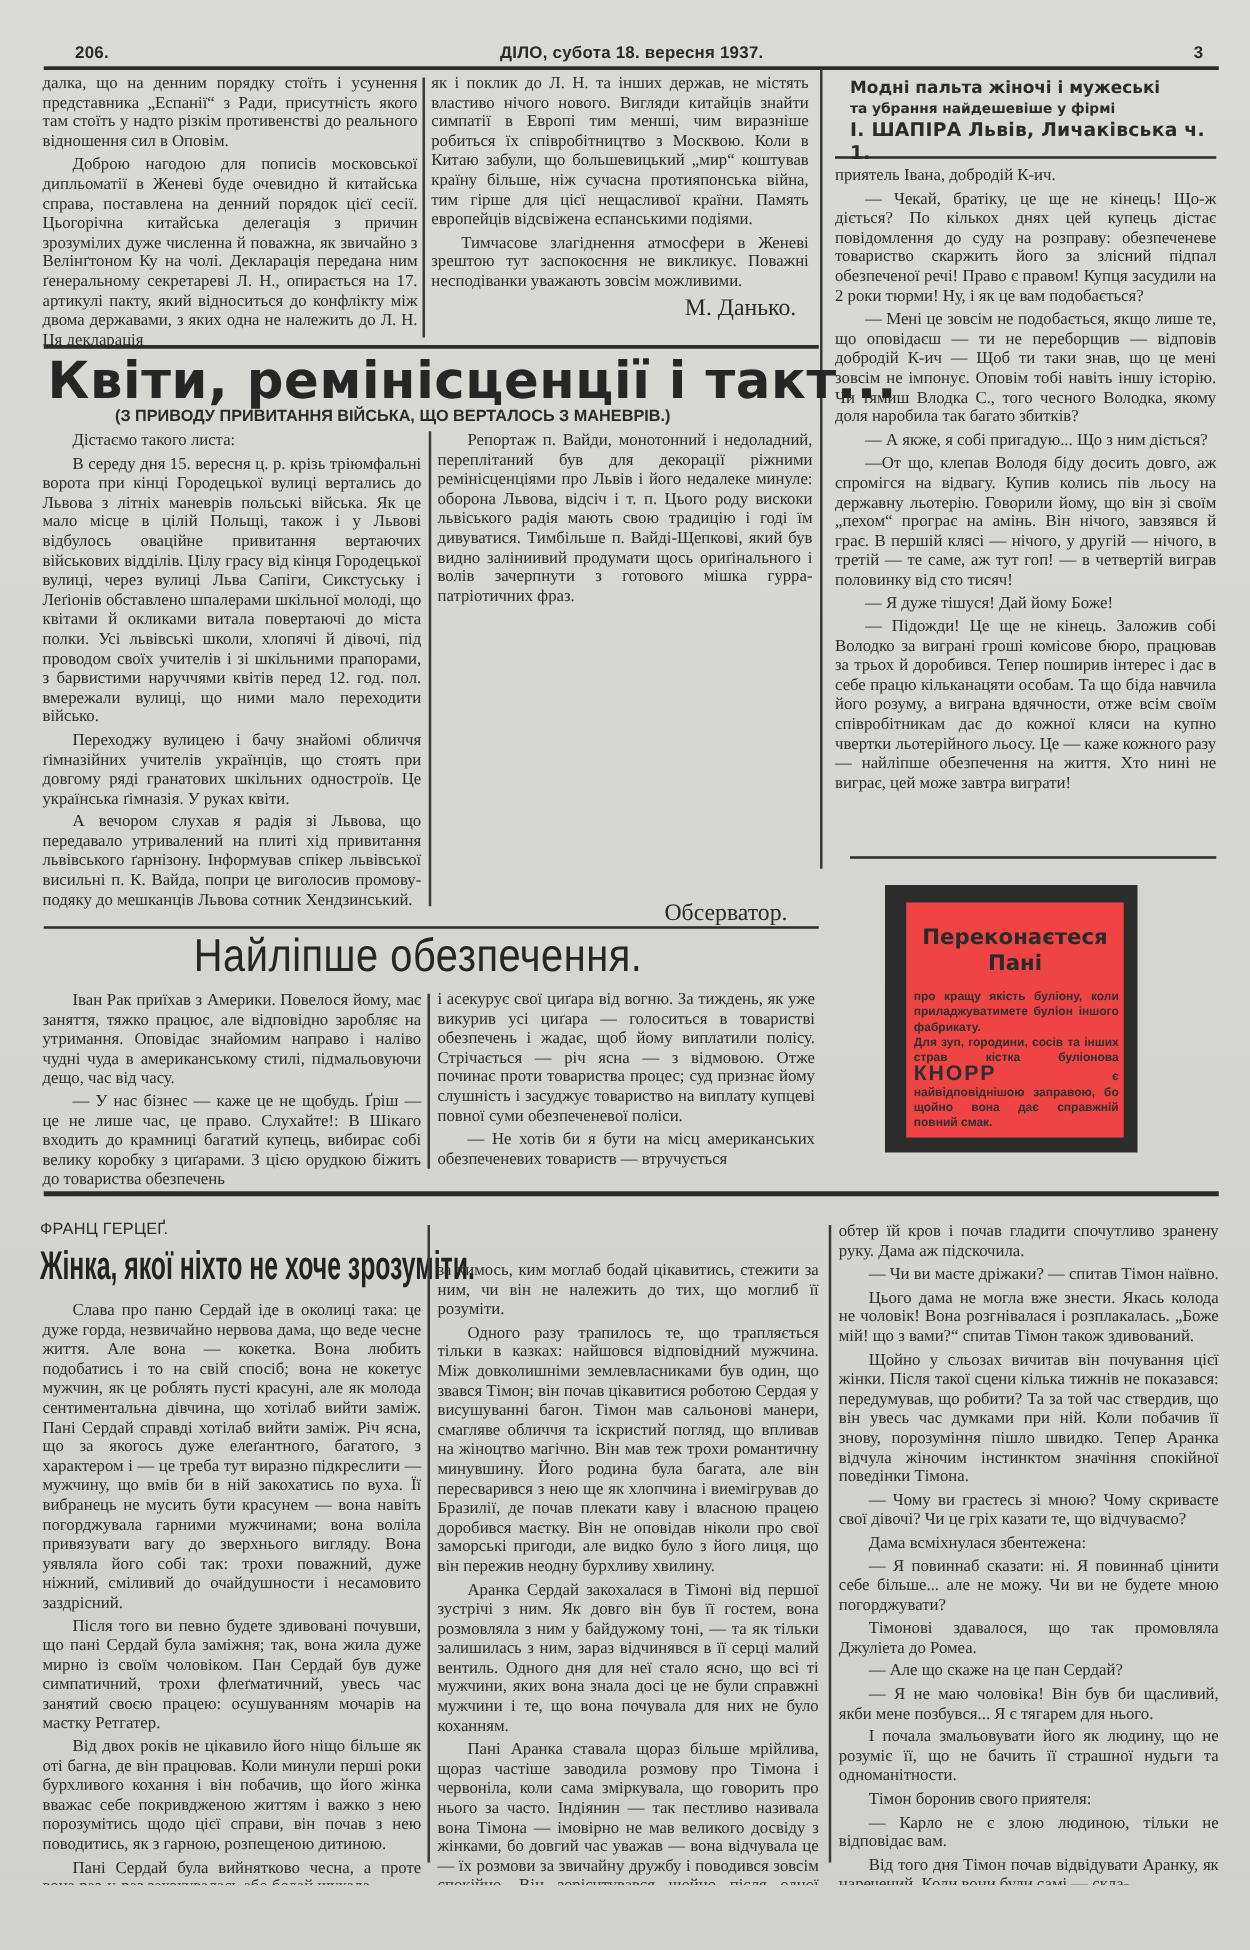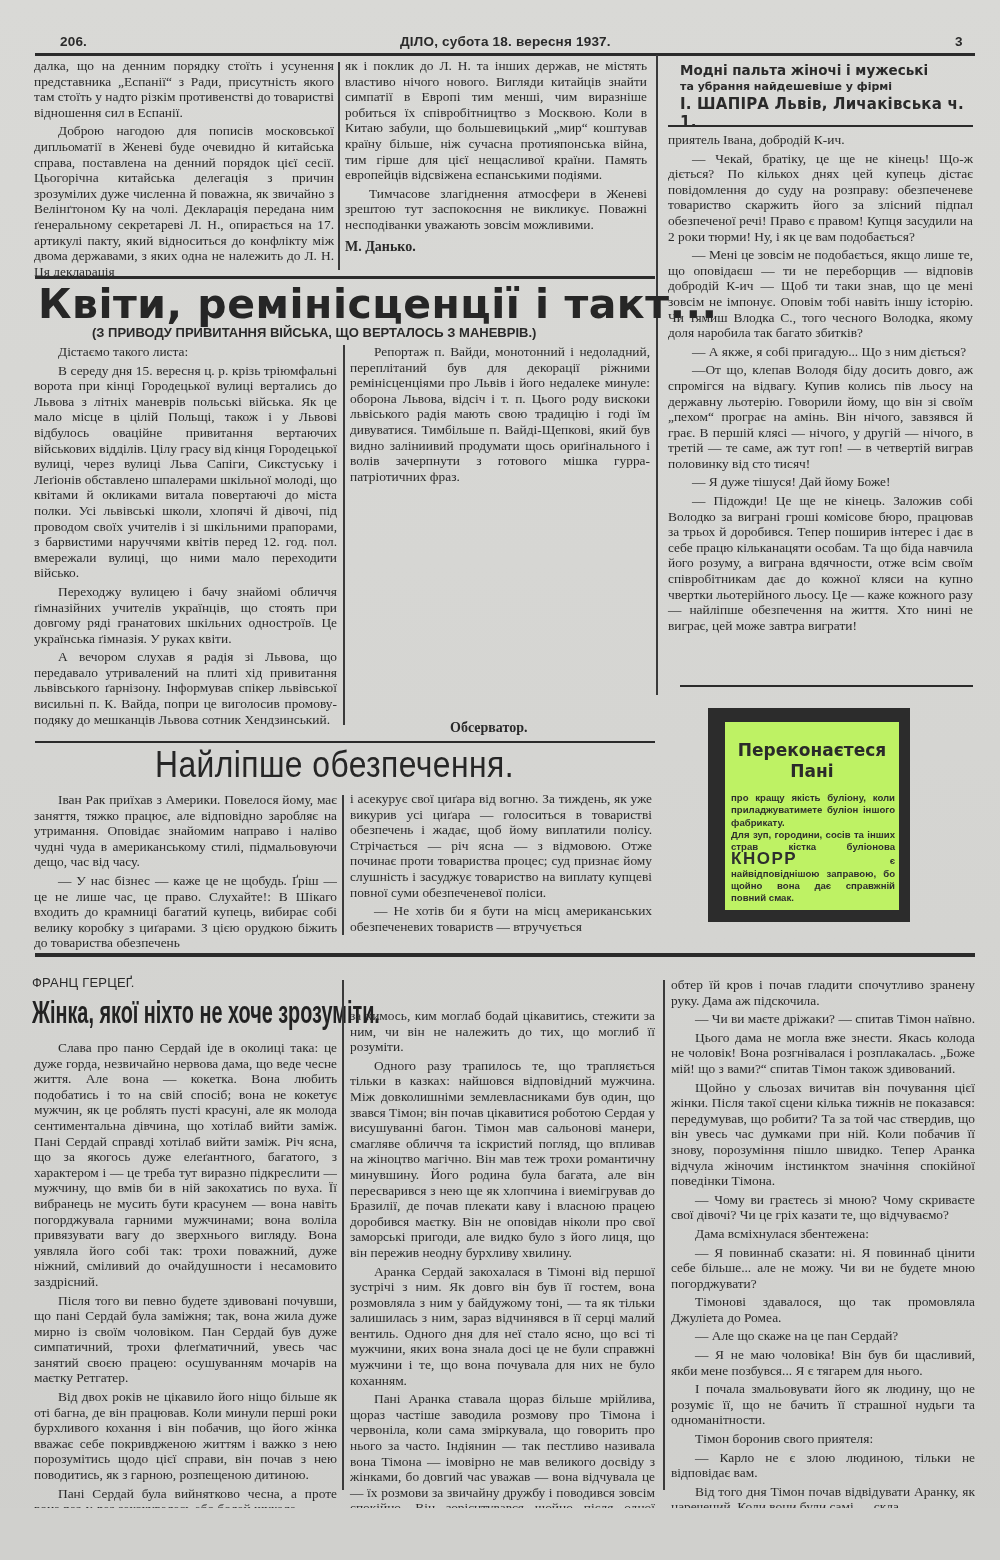--- a/index.html
+++ b/index.html
@@ -13,54 +13,54 @@
   .page { position: absolute; left: 0; top: 0; width: 1000px; height: 1560px;
     background: linear-gradient(180deg, #d9d9d6 0%, #d4d4d1 60%, #cfcfcc 100%); }
   .abs { position: absolute; }
   .rule { position: absolute; background: #2b2b2b; }
   .vrule { position: absolute; width: 2px; background: #3a3a3a; }
   .masthead { position: absolute; top: 34px; font-size: 13.5px; font-weight: bold;
     font-family: "Liberation Sans Narrow", "Liberation Sans", sans-serif; letter-spacing: 0.2px; }
   .col { position: absolute; font-size: 13.4px; line-height: 15.6px; text-align: justify; }
   .col p { margin: 0 0 3px 0; text-indent: 24px; }
   .col p.noindent { text-indent: 0; }
-  .sig { text-align: left; font-weight: bold; font-size: 14px; }
+  .sig { text-align: right; font-weight: normal; font-size: 19px; }
   .headline-bold { position: absolute; font-family: "DejaVu Sans", sans-serif; font-weight: bold;
     font-size: 41px; letter-spacing: 0.5px; color: #262626; white-space: nowrap; }
   .subhead { position: absolute; font-family: "Liberation Sans", sans-serif; font-weight: bold;
     font-size: 13px; white-space: nowrap; }
   .headline-thin { position: absolute; font-family: "Liberation Sans", sans-serif;
     font-size: 37px; letter-spacing: 0.5px; color: #262626; white-space: nowrap; transform: scaleX(0.86); transform-origin: left top; }
   .headline-condensed { position: absolute; font-family: "Liberation Sans", sans-serif; font-weight: bold;
     font-size: 32px; white-space: nowrap; transform: scaleX(0.62); transform-origin: left top; color: #222; }
   .ad-top { position: absolute; left: 680px; top: 62px; width: 290px; text-align: left; font-family: "DejaVu Sans", sans-serif; font-weight: bold; color: #2a2a2a; }
   .ad-top .l1 { font-size: 13.5px; }
   .ad-top .l2 { font-size: 11px; margin-top: 2px; }
   .ad-top .l3 { font-size: 15px; margin-top: 2px; letter-spacing: 0.2px; }
   .knorr { position: absolute; left: 708px; top: 708px; width: 202px; height: 214px;
     background: #2c2c2c; padding: 0; }
-  .knorr-inner { position: absolute; left: 17px; top: 14px; right: 11px; bottom: 12px; background: #bef264;
+  .knorr-inner { position: absolute; left: 17px; top: 14px; right: 11px; bottom: 12px; background: #ef4444;
     text-align: center; }
   .knorr-title { font-family: "DejaVu Sans", sans-serif; font-size: 17px; font-weight: bold; line-height: 21px; margin-top: 18px; color: #2a2a2a; }
   .knorr-body { font-family: "Liberation Sans", sans-serif; font-weight: bold; font-size: 9.6px; line-height: 12.3px; text-align: justify; padding: 10px 4px 0 6px; color: #2e2e2e; }
   .knorr-body span.brand { letter-spacing: 1.5px; font-size: 17px; }
   .author-line { position: absolute; font-family: "Liberation Sans", sans-serif; font-size: 13px; font-weight: normal; letter-spacing: 0.2px; }
 </style>
 </head>
 <body>
 
 <div class="page">
 
   <div class="masthead" style="left:60px;">206.</div>
   <div class="masthead" style="left:400px;">ДІЛО, субота 18. вересня 1937.</div>
   <div class="masthead" style="left:955px;">3</div>
   <div class="rule" style="left:35px; top:53px; width:940px; height:3px;"></div>
 
   <div class="col" style="left:34px; top:58px; width:300px;">
-    <p class="noindent">далка, що на денним порядку стоїть і усунення представника „Еспанії“ з Ради, присутність якого там стоїть у надто різкім противенстві до товаристві відношення сил в Еспанії.</p>
+    <p class="noindent">далка, що на денним порядку стоїть і усунення представника „Еспанії“ з Ради, присутність якого там стоїть у надто різкім противенстві до реального відношення сил в Оповім.</p>
     <p>Доброю нагодою для пописів московської дипльоматії в Женеві буде очевидно й китайська справа, поставлена на денний порядок цієї сесії. Цьогорічна китайська делегація з причин зрозумілих дуже численна й поважна, як звичайно з Велінґтоном Ку на чолі. Декларація передана ним ґенеральному секретареві Л. Н., опирається на 17. артикулі пакту, який відноситься до конфлікту між двома державами, з яких одна не належить до Л. Н. Ця декларація</p>
   </div>
   <div class="vrule" style="left:338px; top:62px; height:208px;"></div>
   <div class="col" style="left:345px; top:58px; width:302px;">
     <p class="noindent">як і поклик до Л. Н. та інших держав, не містять властиво нічого нового. Вигляди китайців знайти симпатії в Европі тим менші, чим виразніше робиться їх співробітництво з Москвою. Коли в Китаю забули, що большевицький „мир“ коштував країну більше, ніж сучасна протияпонська війна, тим гірше для цієї нещасливої країни. Память европейців відсвіжена еспанськими подіями.</p>
     <p>Тимчасове злагіднення атмосфери в Женеві зрештою тут заспокоєння не викликує. Поважні несподіванки уважають зовсім можливими.</p>
     <div class="sig" style="margin-top:6px; padding-right:10px;">М. Данько.</div>
   </div>
   <div class="vrule" style="left:656px; top:55px; height:640px;"></div>
 

